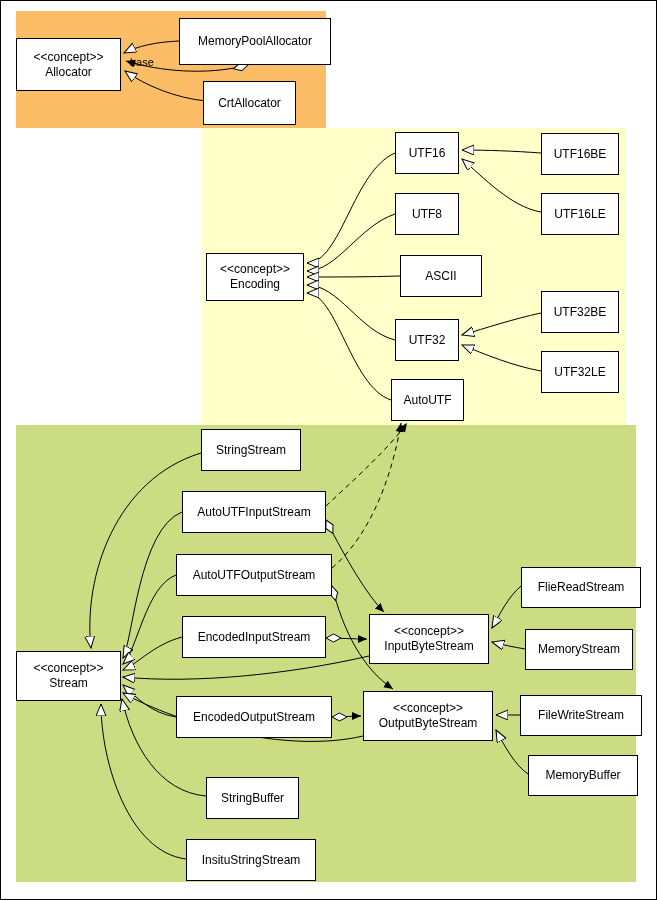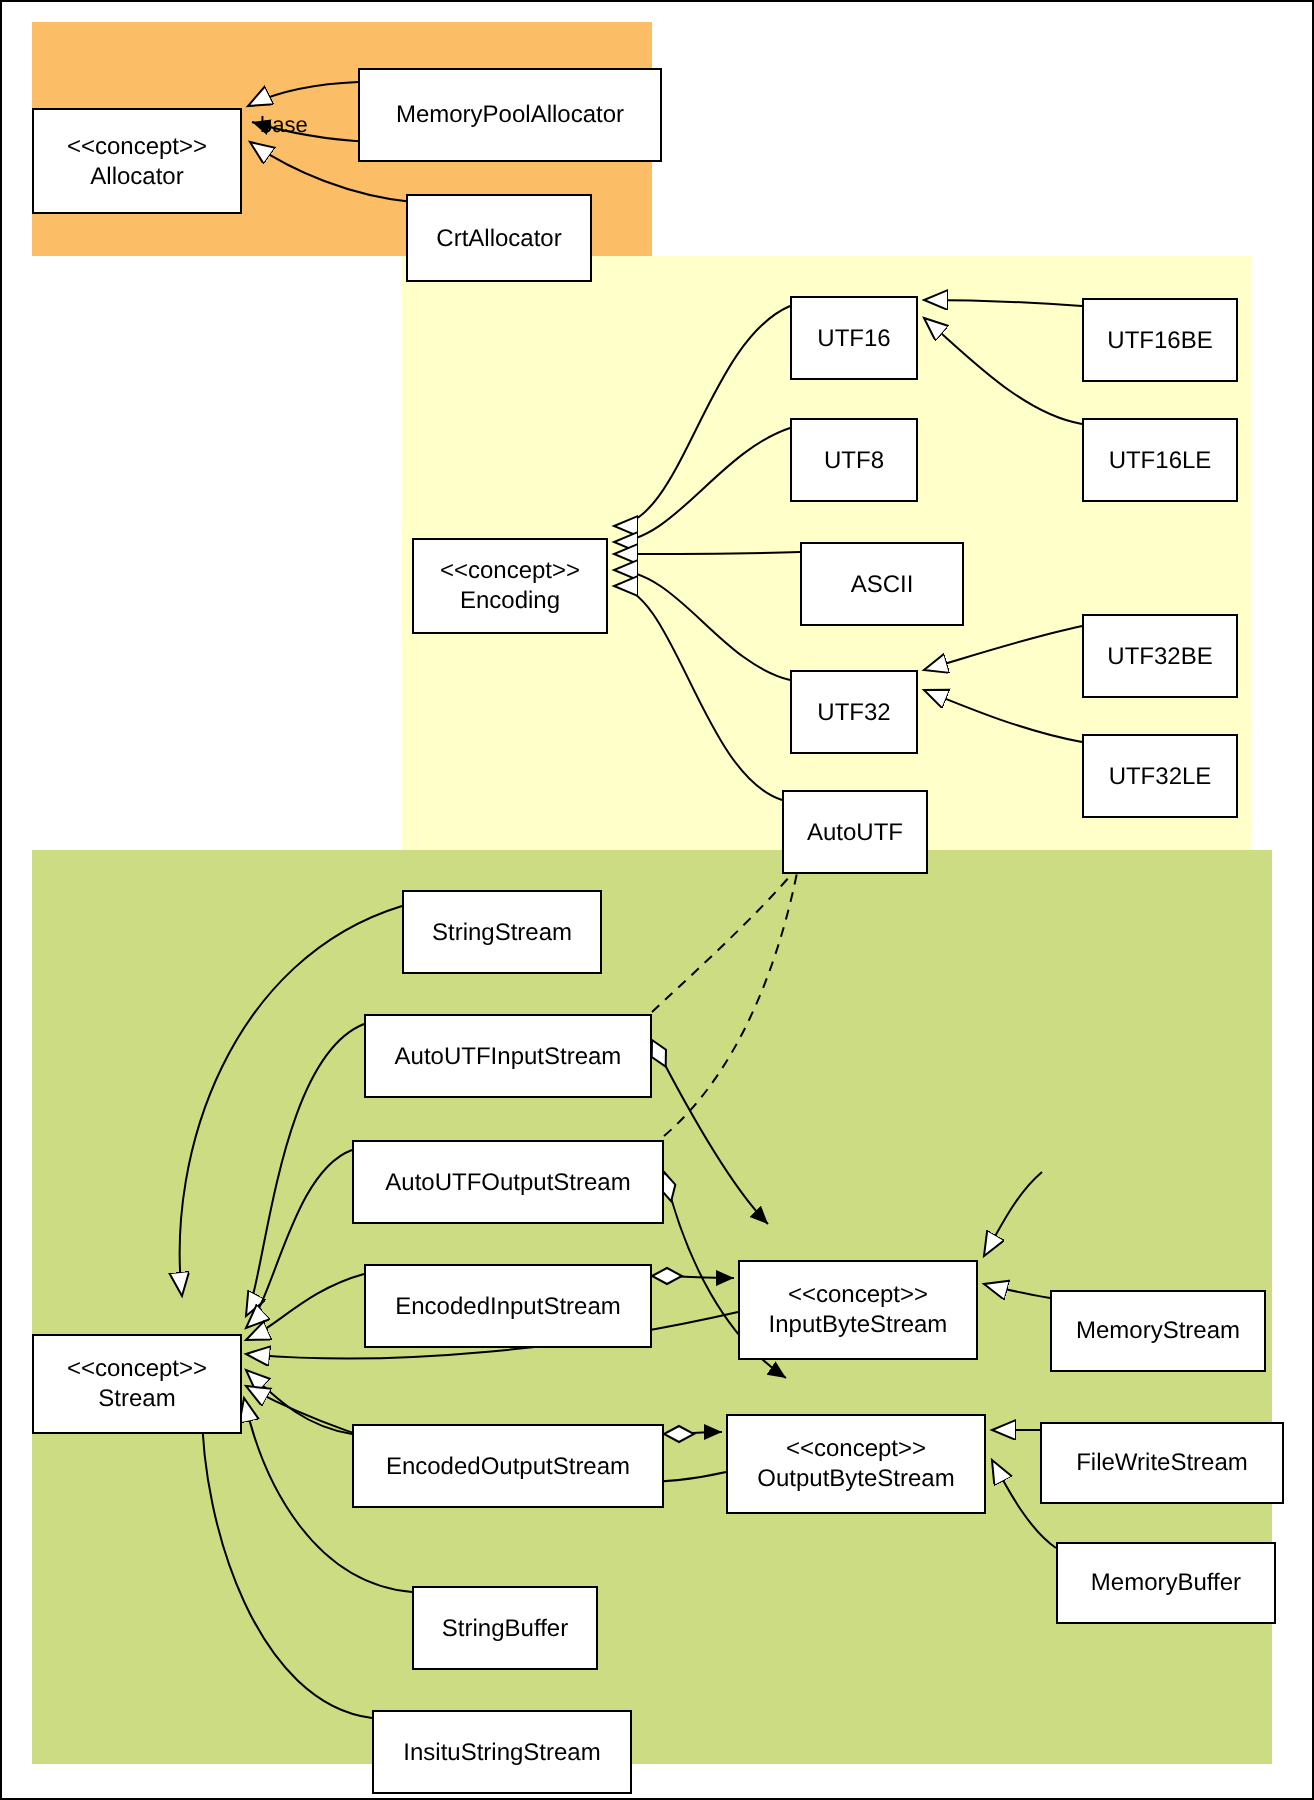--- a/index.html
+++ b/index.html
@@ -27,21 +27,20 @@
     border: 1px solid #000;
     box-sizing: border-box;
     display: flex;
     flex-direction: column;
     align-items: center;
     justify-content: center;
     text-align: center;
     font-size: 12px;
     line-height: 1.25;
     color: #000;
-    margin-top: 16px;
   }
 </style>
 </head>
 <body>
 
 <div class="canvas">
 
   <svg class="layer" viewBox="0 0 657 900">
     <defs>
       <marker id="tri" markerWidth="14" markerHeight="12" refX="12" refY="5" orient="auto" markerUnits="userSpaceOnUse">
@@ -167,20 +166,23 @@
     <span>StringBuffer</span>
   </div>
   <div class="node" style="left:368px;top:613px;width:120px;height:50px">
     <span>&lt;&lt;concept&gt;&gt;</span>
     <span>InputByteStream</span>
   </div>
   <div class="node" style="left:362px;top:690px;width:130px;height:50px">
     <span>&lt;&lt;concept&gt;&gt;</span>
     <span>OutputByteStream</span>
   </div>
+  <div class="node" style="left:520px;top:566px;width:120px;height:41px">
+    <span>FlieReadStream</span>
+  </div>
   <div class="node" style="left:524px;top:628px;width:108px;height:41px">
     <span>MemoryStream</span>
   </div>
   <div class="node" style="left:519px;top:694px;width:122px;height:41px">
     <span>FileWriteStream</span>
   </div>
   <div class="node" style="left:527px;top:754px;width:110px;height:41px">
     <span>MemoryBuffer</span>
   </div>
 

